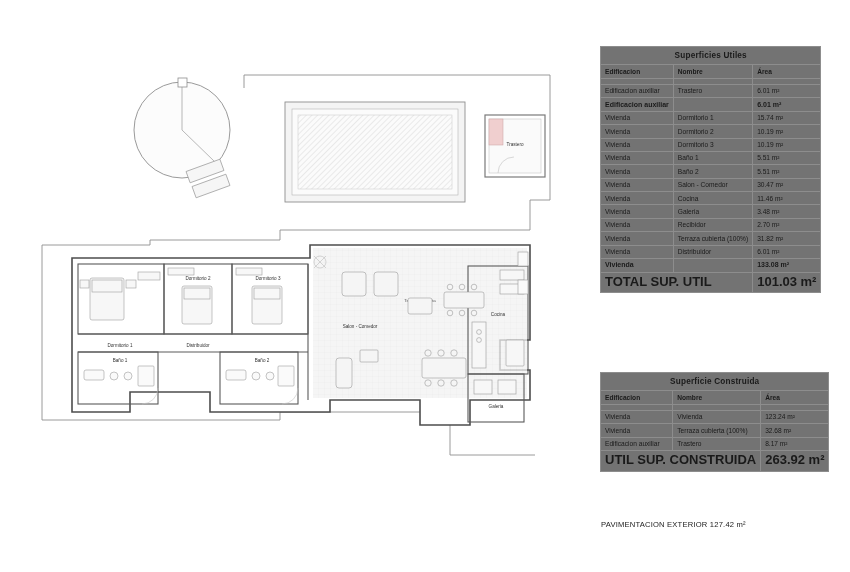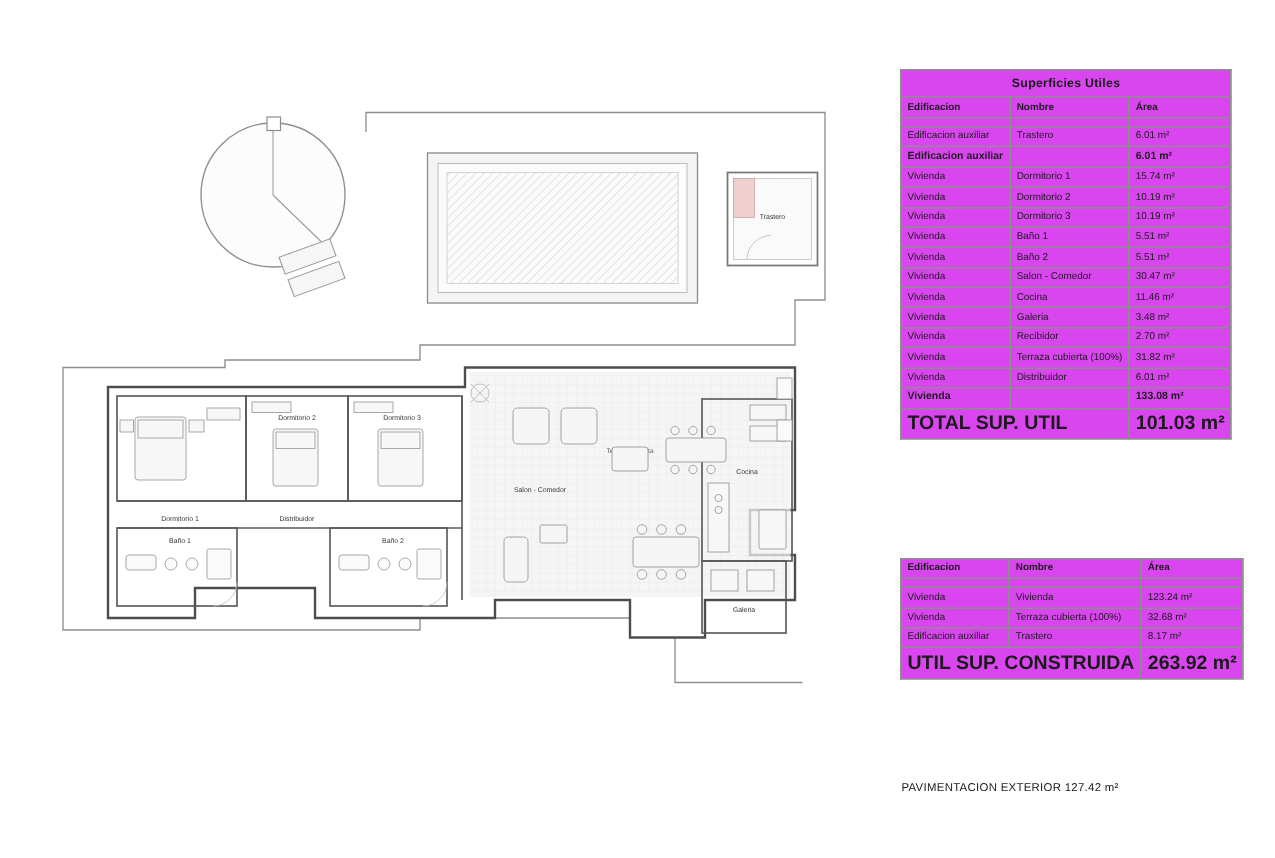--- a/index.html
+++ b/index.html
@@ -16,21 +16,21 @@
   
   .plan{position:absolute;left:30px;top:40px;width:545px;height:420px;}
   .plan svg{display:block;}
 
   
   .tbl-wrap{position:absolute;}
   table.t{
     border-collapse:collapse;
     font-size:6.6px;
     width:100%;
-    background:#d946ef;
+    background:#737373;
   }
   table.t td,table.t th{
     border:0.6px solid #8d8d8d;
     padding:2.4px 4px;
     text-align:left;
     font-weight:normal;
     line-height:1.15;
     white-space:nowrap;
   }
   .t .title-cell{
@@ -323,20 +323,23 @@
           <td colspan="2">TOTAL SUP. UTIL</td>
           <td>101.03 m²</td>
         </tr>
       </tbody>
     </table>
   </div>
 
   <div class="tbl-wrap" id="tbl-construida">
     <table class="t">
       <tbody>
+        <tr>
+          <td class="title-cell" colspan="3">Superficie Construida</td>
+        </tr>
         <tr class="hdr">
           <td class="col-a">Edificacion</td>
           <td class="col-b">Nombre</td>
           <td class="col-c">Área</td>
         </tr>
         <tr class="spacer">
             <td></td>
             <td></td>
             <td></td>
           </tr>

